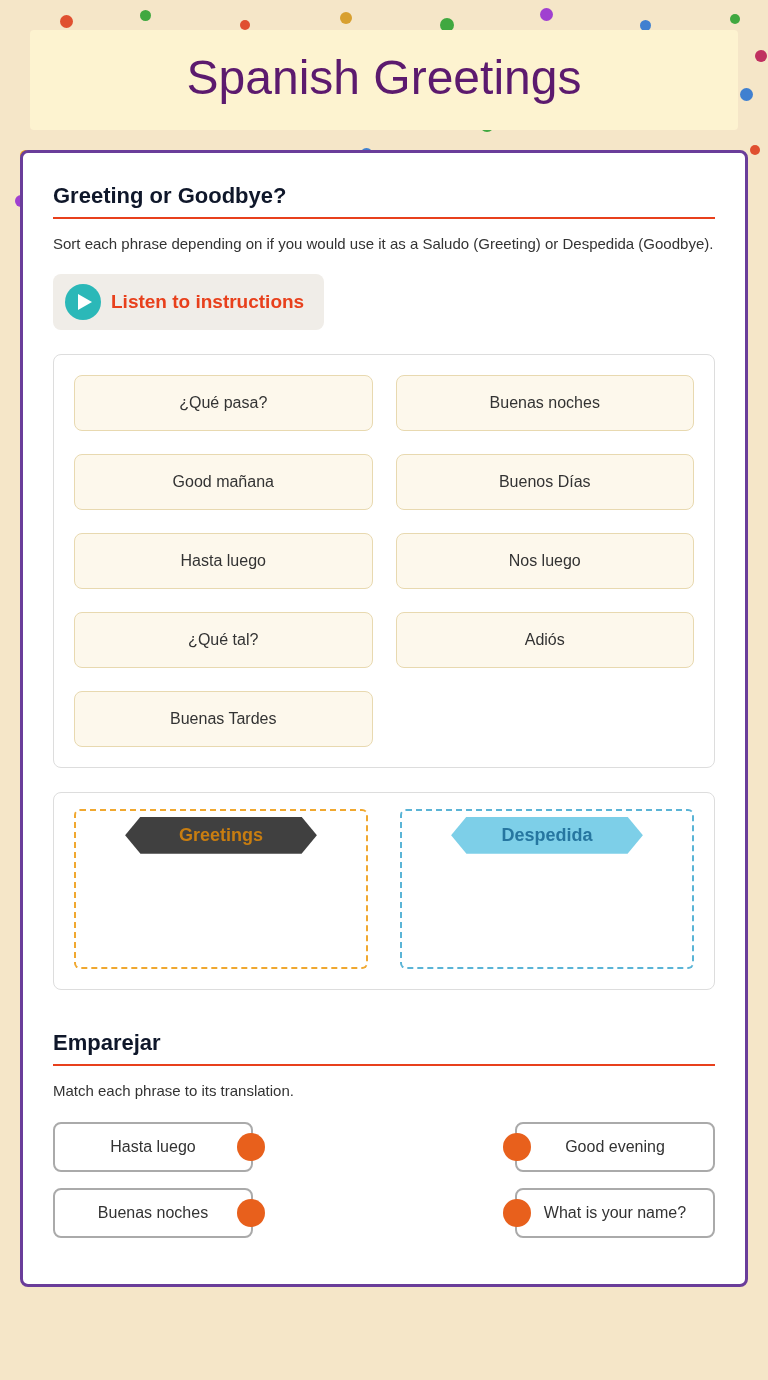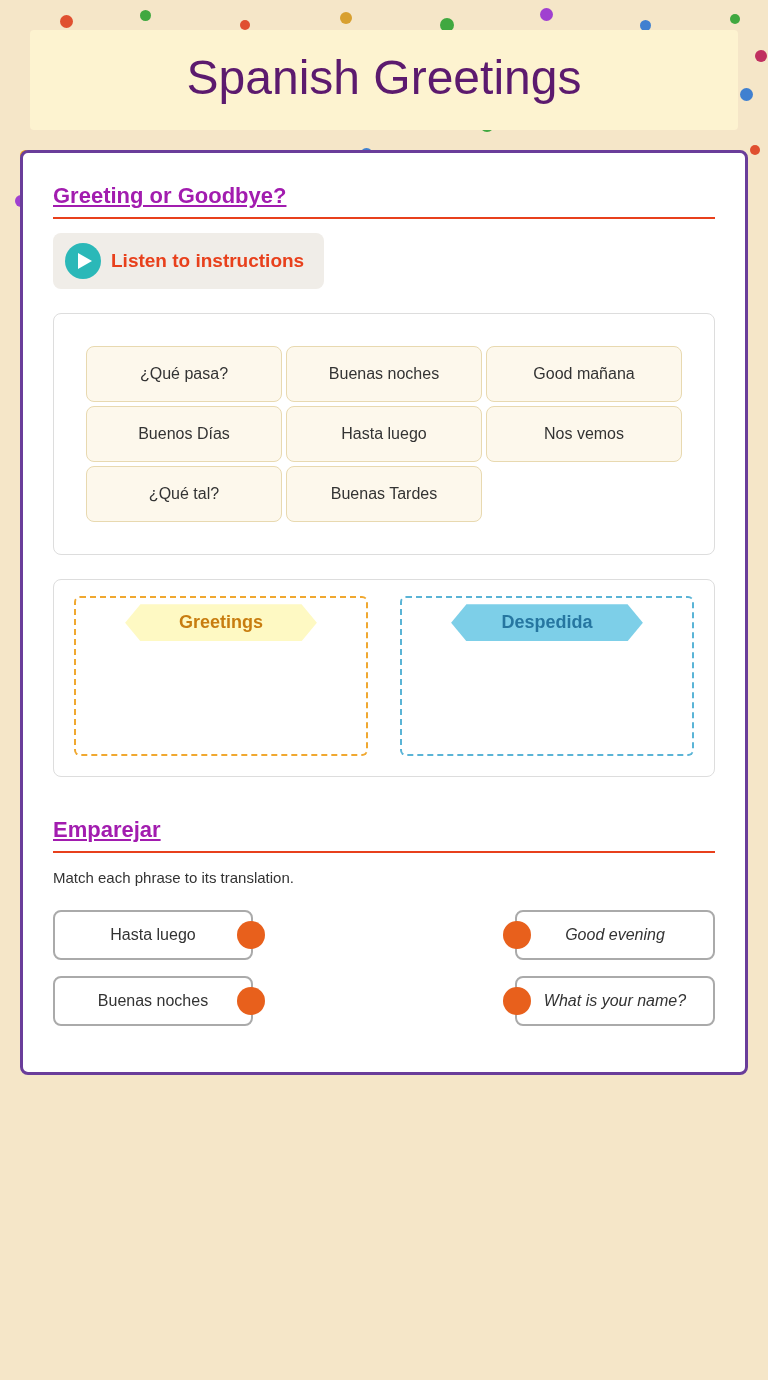--- a/index.html
+++ b/index.html
@@ -56,23 +56,22 @@
       border: 3px solid #6a3d9a;
       border-radius: 8px;
       margin: 20px 20px 20px 20px;
       padding: 30px 30px;
     }
 
     
     .section-title {
       font-size: 22px;
       font-weight: 800;
-      color: #a21caf;
+      color: #0f172a;
       margin-bottom: 8px;
-      text-decoration: underline;
     }
 
     .divider {
       border: none;
       border-top: 2px solid #e8401c;
       margin-bottom: 14px;
     }
 
     .section-desc {
       font-size: 15px;
@@ -117,24 +116,24 @@
     .listen-label {
       font-size: 19px;
       color: #e8401c;
       font-weight: 600;
     }
 
     
     .phrase-grid {
       border: 1px solid #ddd;
       border-radius: 8px;
-      padding: 32px;
+      padding: 20px;
       display: grid;
-      grid-template-columns: 1fr 1fr 1fr;
-      gap: 4px;
+      grid-template-columns: 1fr 1fr;
+      gap: 23px;
       background: #fff;
       margin-bottom: 24px;
     }
 
     .phrase-card {
       background-color: #fdf8ec;
       border: 1px solid #e8d9b0;
       border-radius: 8px;
       padding: 18px 10px;
       text-align: center;
@@ -166,21 +165,21 @@
       display: block;
       text-align: center;
       font-size: 18px;
       font-weight: 700;
       padding: 8px 20px;
       margin: -2px auto 10px auto;
       width: 70%;
     }
 
     .banner-greetings {
-      background-color: #fef9c3;
+      background-color: #404040;
       color: #c87d10;
       clip-path: polygon(8% 0%, 92% 0%, 100% 50%, 92% 100%, 8% 100%, 0% 50%);
     }
 
     .banner-goodbyes {
       background-color: #7dcfe8;
       color: #2676a0;
       clip-path: polygon(8% 0%, 92% 0%, 100% 50%, 92% 100%, 8% 100%, 0% 50%);
     }
 
@@ -253,21 +252,20 @@
     .match-left-group {
       display: flex;
       align-items: center;
       position: relative;
     }
 
     .match-right-group {
       display: flex;
       align-items: center;
       position: relative;
-      font-style: italic;
     }
 
     .match-spacer {
       flex: 1;
     }
   </style>
 </head>
 <body>
 
 <div class="confetti-area" id="confetti-container">
@@ -325,35 +323,37 @@
   <h1 class="page-title">
     <span>Spanish Greetings</span><br>
   </h1>
 </div>
 
 <div class="main-card">
 
   <div>
     <h2 class="section-title">Greeting or Goodbye?</h2>
     <hr class="divider">
+    <p class="section-desc">Sort each phrase depending on if you would use it as a Saludo (Greeting) or Despedida (Goodbye).</p>
 
     <button class="listen-btn">
       <span class="play-icon"></span>
       <span class="listen-label">Listen to instructions</span>
     </button>
 
     
     <div class="phrase-grid" id="phrase-grid">
         <div class="phrase-card">¿Qué pasa?</div>
         <div class="phrase-card">Buenas noches</div>
         <div class="phrase-card">Good mañana</div>
         <div class="phrase-card">Buenos Días</div>
         <div class="phrase-card">Hasta luego</div>
-        <div class="phrase-card">Nos vemos</div>
+        <div class="phrase-card">Nos luego</div>
         <div class="phrase-card">¿Qué tal?</div>
+        <div class="phrase-card">Adiós</div>
         <div class="phrase-card">Buenas Tardes</div>
       </div>
 
     
     <div style="display:grid; grid-template-columns:1fr 1fr; gap:8px; border:1px solid #ddd; border-radius:8px; padding:8px; margin-bottom:10px;">
       <div class="drop-zone-wrapper">
         <div class="drop-zone-greetings" style="min-height:160px; padding:8px;">
           <div class="banner-greetings banner-label">Greetings</div>
         </div>
       </div>

